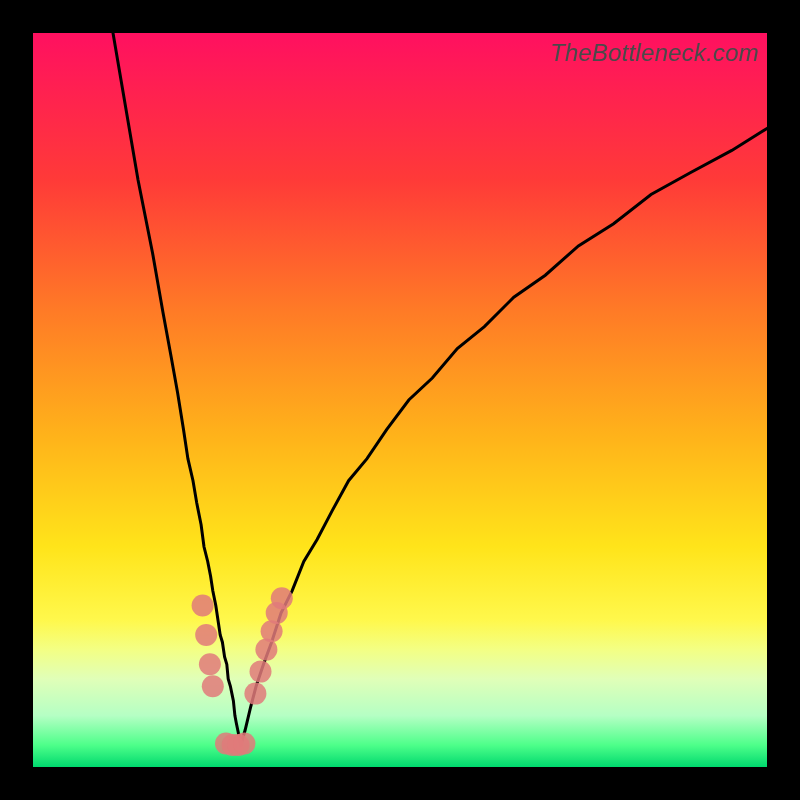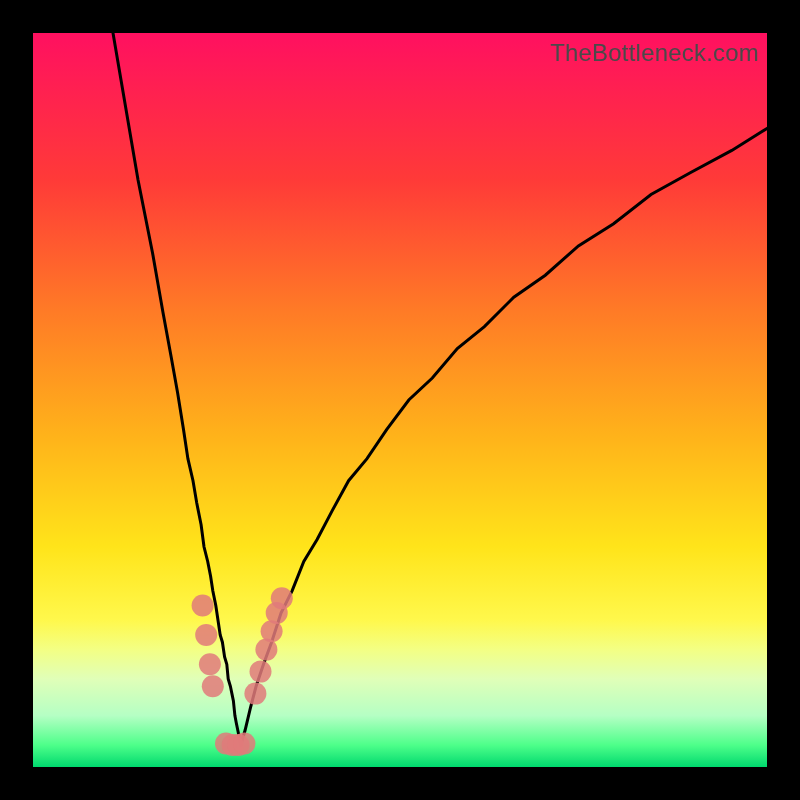--- a/index.html
+++ b/index.html
@@ -11,20 +11,21 @@
     background: #000;
     font-family: Arial, Helvetica, sans-serif;
   }
   .frame {
     position: absolute;
     top: 0;
     left: 0;
     width: 800px;
     height: 732px;
     background: #000;
+    font-style: italic;
   }
   .plot {
     position: absolute;
     top: 33px;
     left: 33px;
     width: 734px;
     height: 734px;
     
     background: linear-gradient(
       to bottom,

